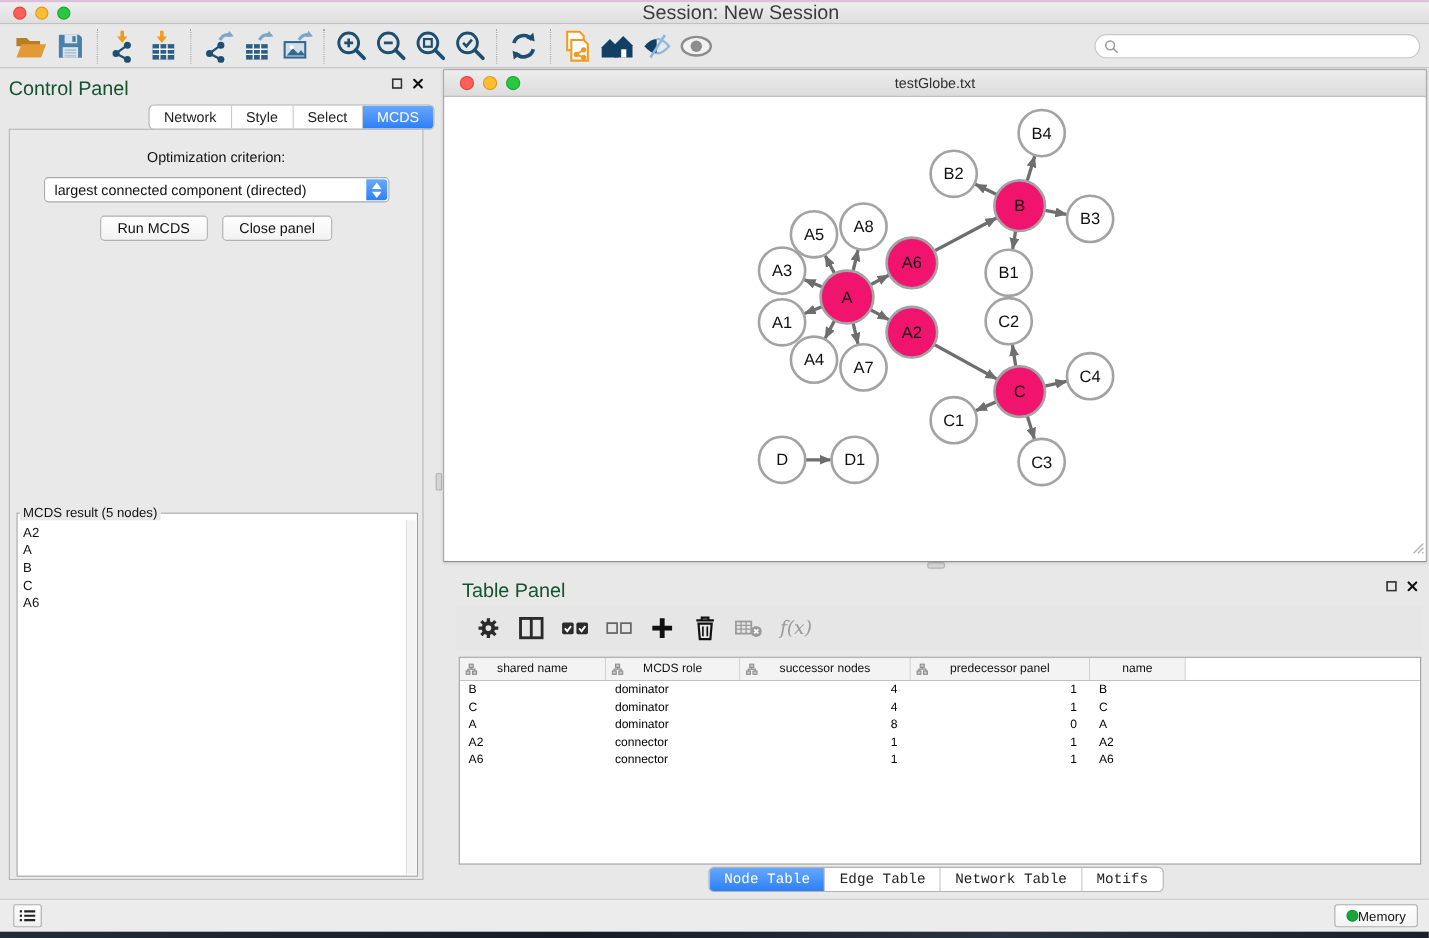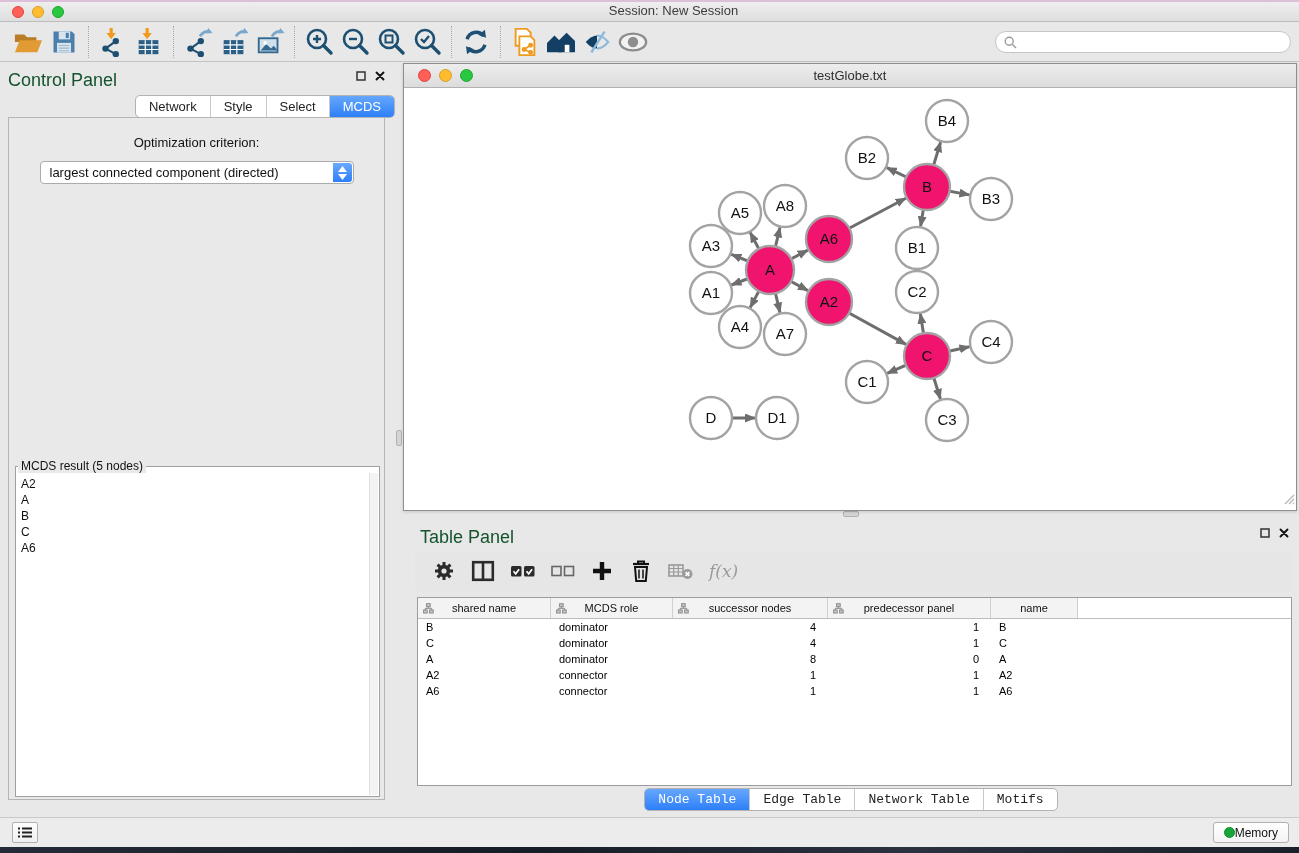--- a/index.html
+++ b/index.html
@@ -10,21 +10,21 @@
   
   #titlebar { position:absolute; left:0; top:0; right:0; height:22px;
     background:linear-gradient(#f0f0f0,#dedede); border-bottom:1px solid #bdbdbd; }
   #titlebar .pinkline { position:absolute; top:0; left:0; right:0; height:2px; background:#dcbfd8; }
   .lights { position:absolute; display:flex; gap:8px; }
   #titlebar .lights { left:12px; top:6px; }
   .light { width:12px; height:12px; border-radius:50%; }
   .light.red { background:#ff5f57; border:1px solid #e0443e; }
   .light.yellow { background:#febc2e; border:1px solid #d89e24; }
   .light.green { background:#28c840; border:1px solid #1ea433; }
-  #titlebar .title { text-align:center; line-height:22px; font-size:13px; color:#3c3c3c;padding-left:48px; }
+  #titlebar .title { text-align:center; line-height:22px; font-size:18px; color:#3c3c3c;padding-left:48px; }
 
   
   #toolbar { position:absolute; left:0; top:22px; right:0; height:40px;
     background:#e8e8e8; border-bottom:1px solid #c3c3c3;
     display:flex; align-items:center; padding-left:10px; }
   .tbi { width:36px; height:32px; display:flex; align-items:center; justify-content:center; }
   .tbsep { width:0; border-left:1px dotted #a8a8a8; height:32px; margin:0 6px; }
   #searchbox { position:absolute; right:8px; top:9px; width:296px; height:22px;
     background:#fff; border:1px solid #c6c6c6; border-radius:11px; }
   #searchbox svg { position:absolute; left:8px; top:4px; }
@@ -309,20 +309,24 @@
         <span class="val">largest connected component (directed)</span>
         <span class="stepper">
           <svg width="9" height="6">
               <path d="M4.5 0 L9 6 H0z" fill="#fff"></path>
             </svg>
           <svg width="9" height="6">
               <path d="M4.5 6 L0 0 H9z" fill="#fff"></path>
             </svg>
         </span>
       </div>
+      <div class="cp-buttons">
+        <button class="btn">Run MCDS</button>
+        <button class="btn">Close panel</button>
+      </div>
       <fieldset id="result-box">
         <legend>MCDS result (5 nodes)</legend>
         <div id="result-list">
             <div>A2</div>
             <div>A</div>
             <div>B</div>
             <div>C</div>
             <div>A6</div>
           </div>
         <div id="result-scroll"></div>

